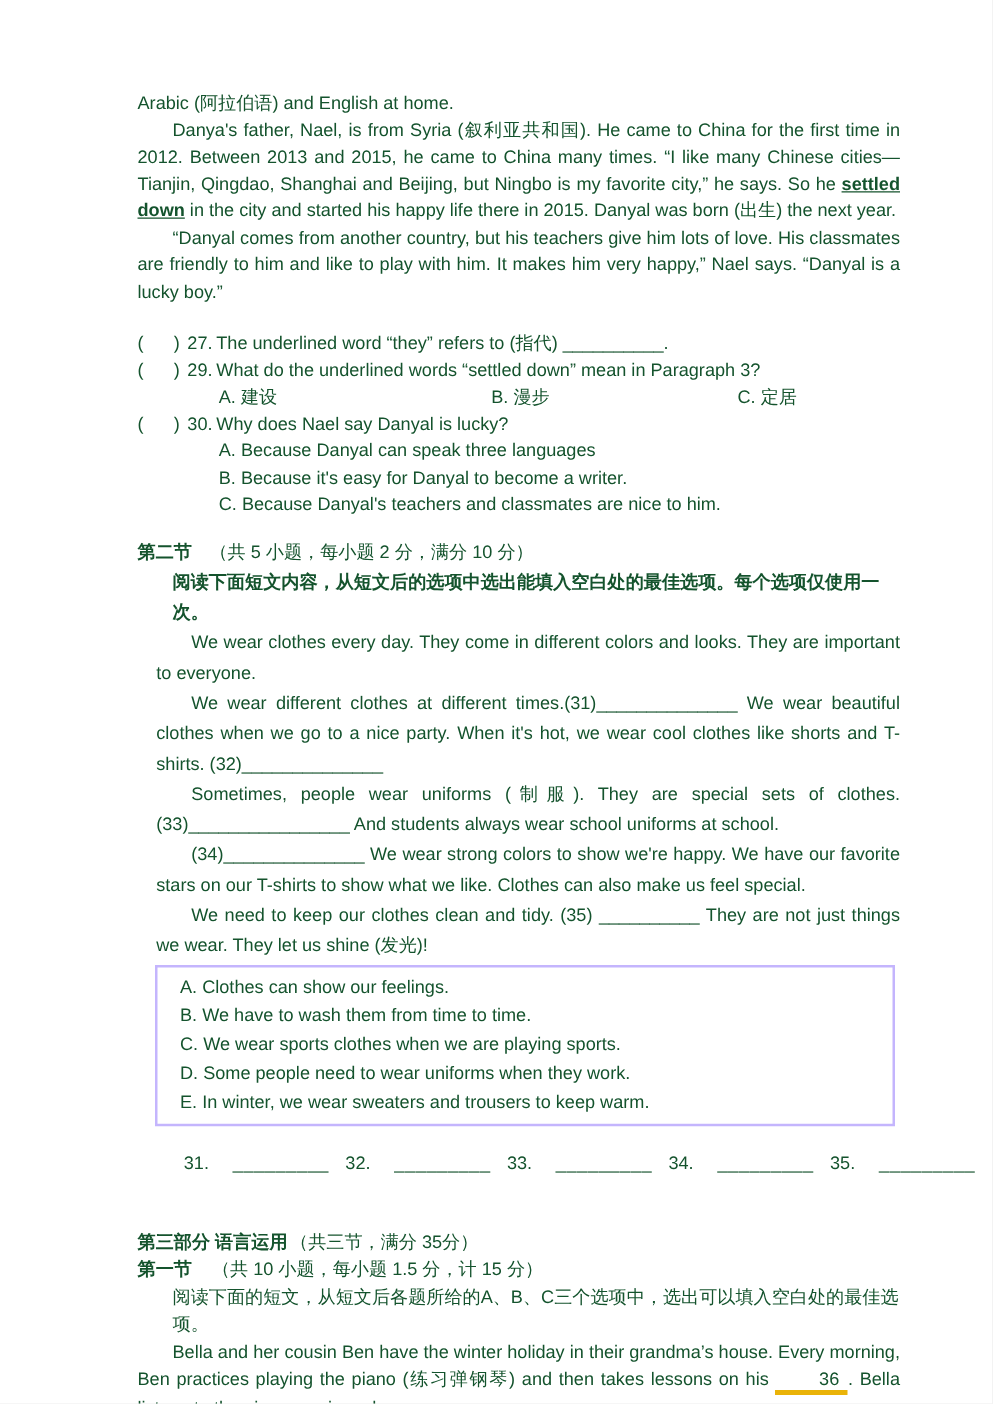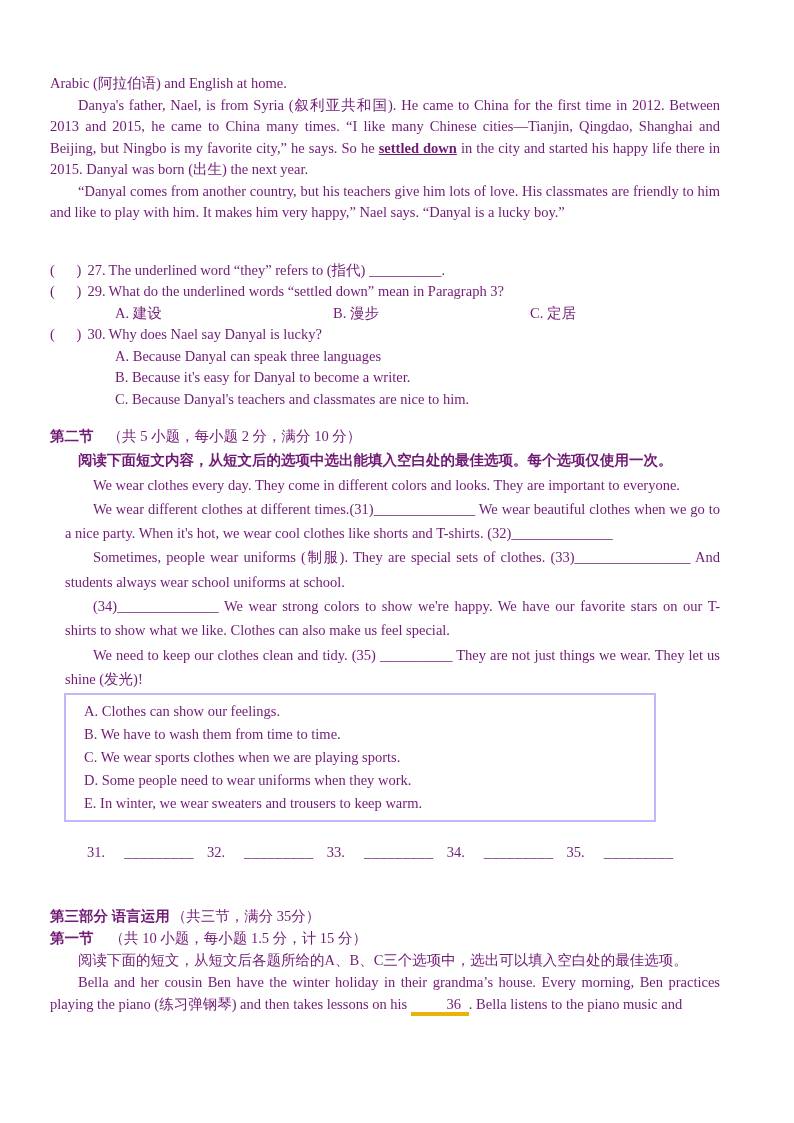--- a/index.html
+++ b/index.html
@@ -2,31 +2,31 @@
 <html><head>
 <meta charset="utf-8">
 <style>
   * { margin:0; padding:0; box-sizing:border-box; }
   html,body { background:#e9e9e9; }
   .page {
     position:relative;
     width:794px; height:1123px;
     margin:0 auto;
     background:#ffffff;
-    color:#701a75;
-    font-family:Liberation Serif, serif;
+    color:#14532d;
+    font-family:Liberation Sans, sans-serif;
     font-size:14.5px;
-    padding:73px 74px 0 50px;
+    padding:73px 74px 0 110px;
     overflow:hidden;
   }
   .passage1 p { text-align:justify; line-height:21.5px; }
   .indent { text-indent:28px; }
   .bu { font-weight:bold; text-decoration:underline; }
 
-  .questions { margin-top:36px; line-height:21.5px; }
+  .questions { margin-top:20px; line-height:21.5px; }
   .q-line { white-space:nowrap; }
   .q-num { padding:0 3px 0 6px; }
   .opts-row { display:flex; padding-left:65px; }
   .opt-1 { width:218px; }
   .opt-2 { width:197px; }
   .opt-3 { flex:1; }
   .opts-stack > div { padding-left:65px; }
 
   .section2 { margin-top:14px; line-height:24.3px; }
   .sec-head .head-bold { font-weight:bold; }

